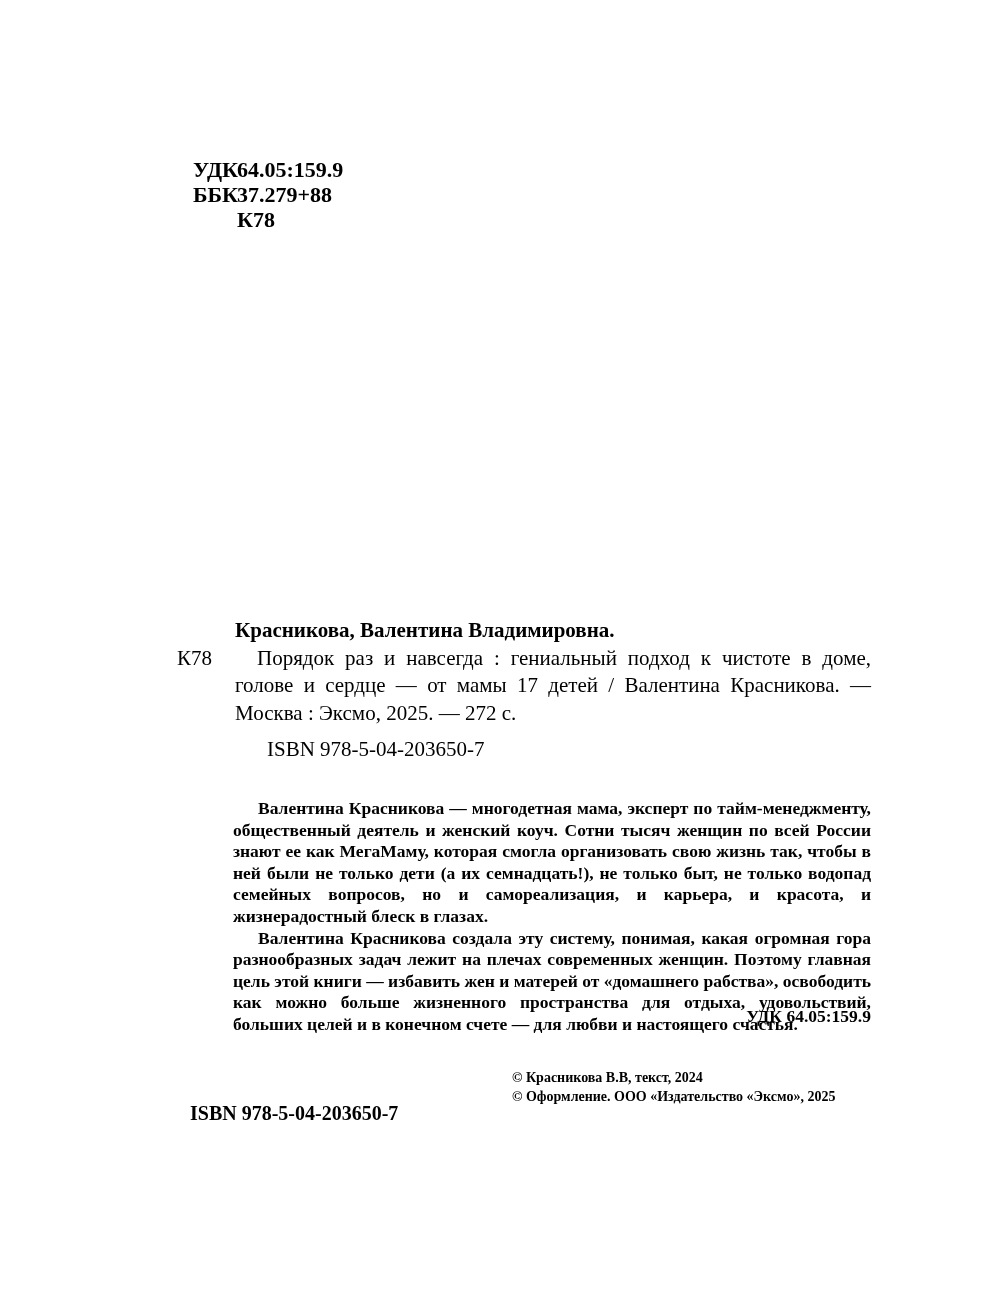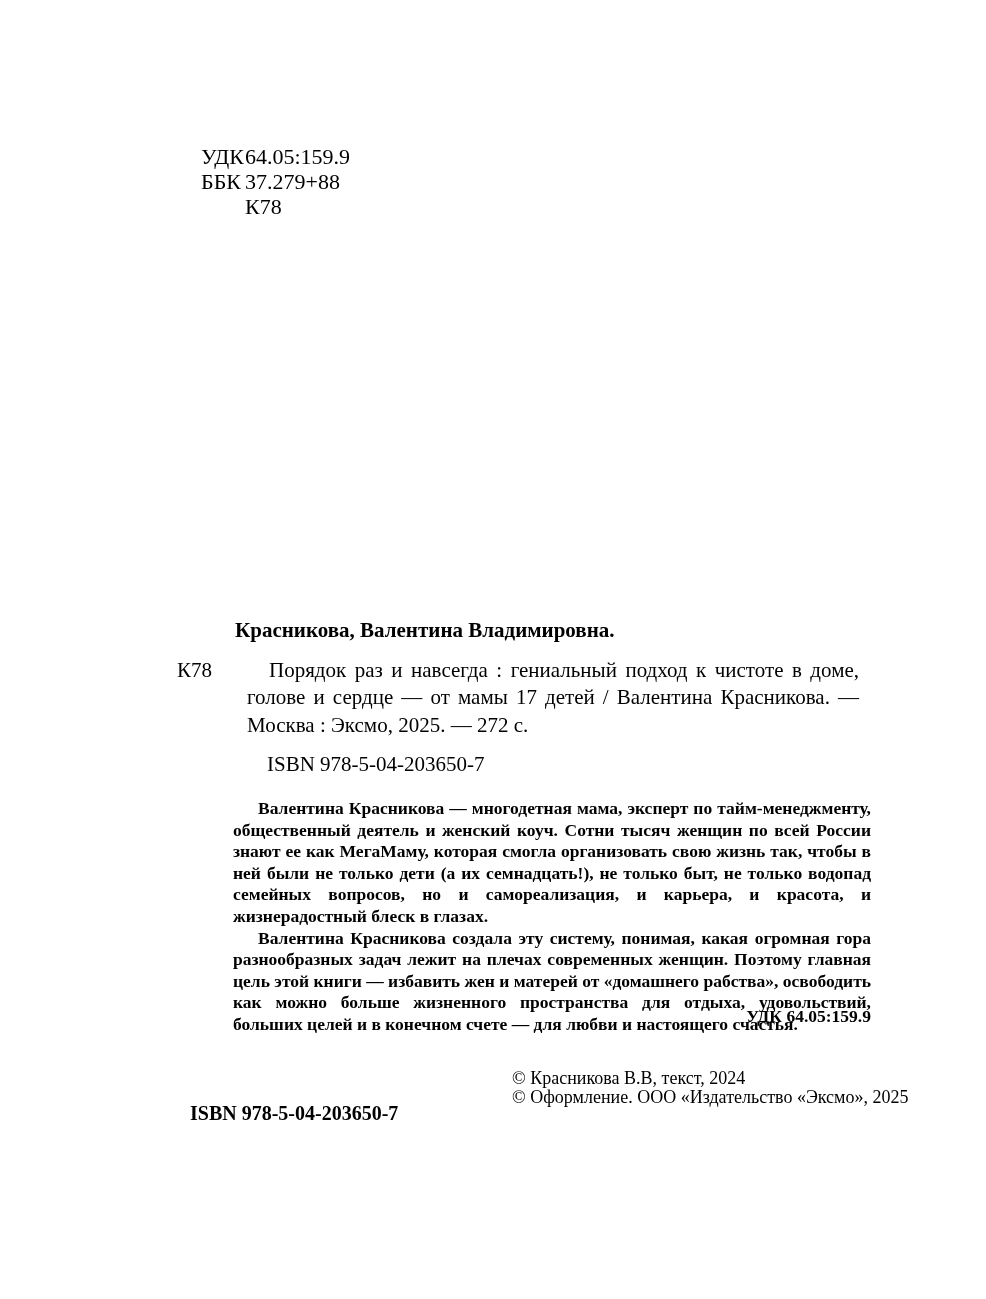--- a/index.html
+++ b/index.html
@@ -14,26 +14,25 @@
     background: #ffffff;
     color: #000000;
     font-family: "Liberation Serif", "DejaVu Serif", serif;
     overflow: hidden;
   }
 
   
   .class-block {
     position: absolute;
     left: 193px;
-    top: 144px;
+    top: 157px;
     font-size: 22px;
     line-height: 25px;
-    font-weight: normal;
+    font-weight: bold;
     white-space: nowrap;
-    margin-left: 8px;
   }
   .class-label {
     display: inline-block;
     width: 44px;
   }
 
   
   .catalog {
     position: absolute;
     left: 235px;
@@ -47,21 +46,21 @@
   }
   .entry-wrap {
     position: relative;
   }
   .catalog-sign {
     position: absolute;
     left: -58px;
     top: 0;
   }
   .entry {
-    margin: 12px;
+    margin: 0;
     text-align: justify;
     text-indent: 22px;
   }
   .catalog-isbn {
     margin-top: 9px;
     margin-left: 32px;
   }
 
   
   .annotation {
@@ -90,23 +89,23 @@
     line-height: 22px;
     font-weight: bold;
     white-space: nowrap;
   }
 
   
   .copyrights {
     position: absolute;
     left: 512px;
     top: 1069px;
-    font-size: 18px;
+    font-size: 14px;
     line-height: 18.6px;
-    font-weight: normal;
+    font-weight: bold;
     white-space: nowrap;
   }
 
   
   .bottom-isbn {
     position: absolute;
     left: 190px;
     top: 1102px;
     font-size: 20px;
     font-weight: bold;

